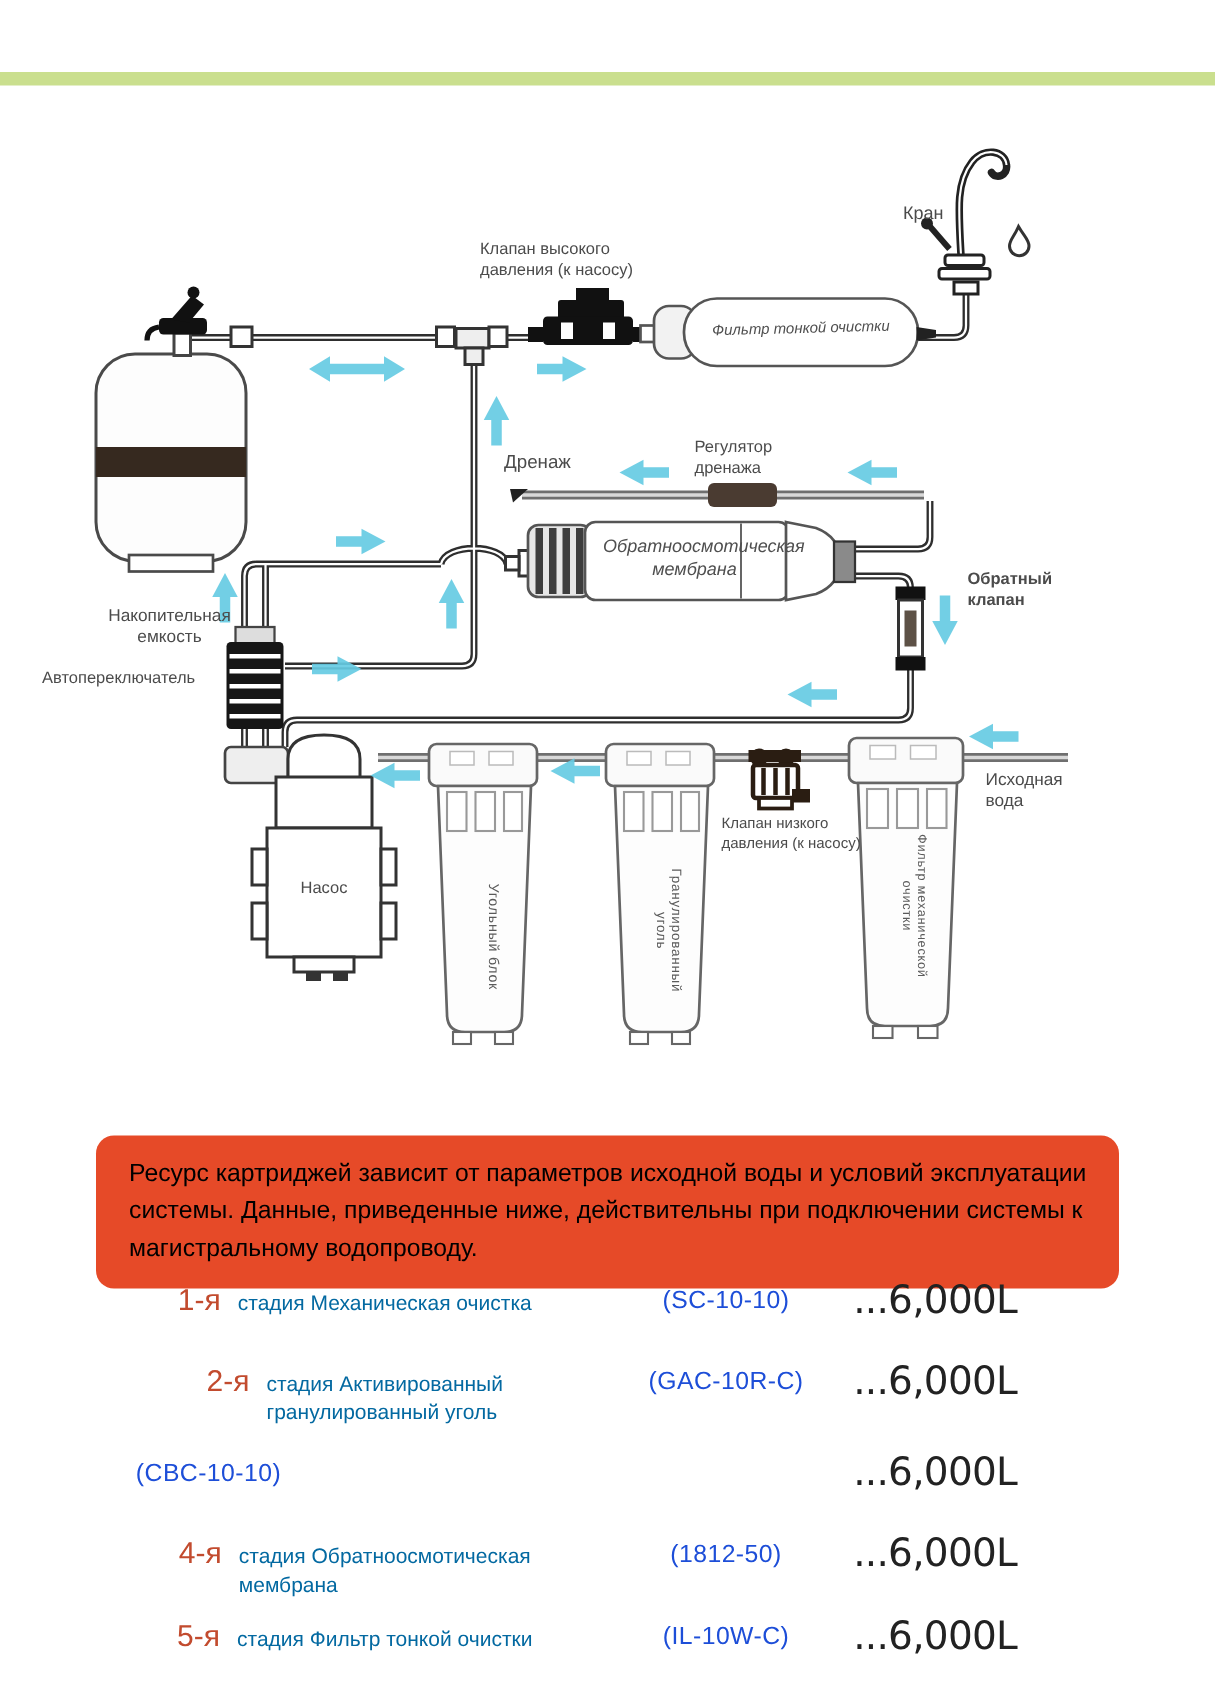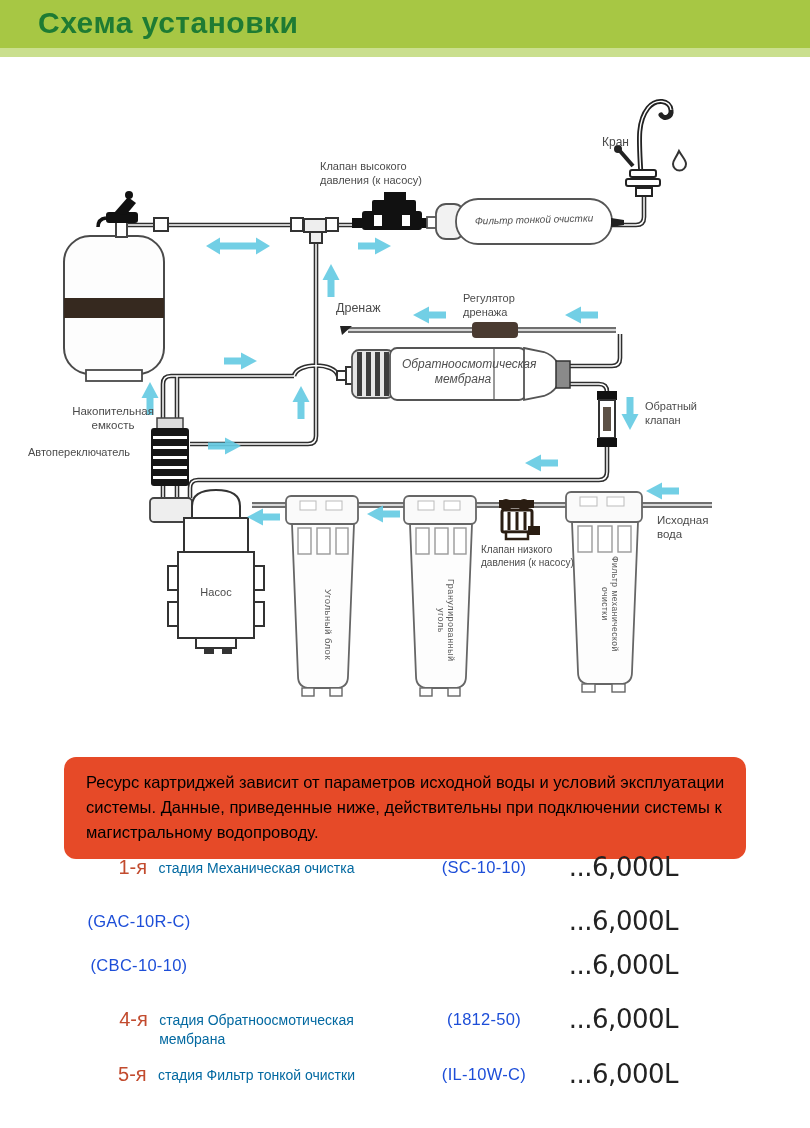--- a/index.html
+++ b/index.html
@@ -247,56 +247,58 @@
 
     <div class="lbl" style="left:602px; top:135px; font-size:12px;">Кран</div>
     <div class="lbl" style="left:320px; top:160px; width:130px;">Клапан высокого
 давления (к насосу)</div>
     <div class="lbl italic center" style="left:466px; top:214px; width:136px; font-size:10px; transform:rotate(-1.5deg);">Фильтр тонкой очистки</div>
     <div class="lbl" style="left:336px; top:301px; font-size:12.5px;">Дренаж</div>
     <div class="lbl" style="left:463px; top:292px;">Регулятор
 дренажа</div>
     <div class="lbl italic center" style="left:402px; top:357px; width:122px; font-size:12px;">Обратноосмотическая
 мембрана</div>
-    <div class="lbl" style="left:645px; top:400px;">Обратный
+    <div class="lbl" style="left:645px; top:380px;font-weight:bold;">Обратный
 клапан</div>
     <div class="lbl center" style="left:56px; top:404px; width:114px; font-size:11.5px;">Накопительная
 емкость</div>
     <div class="lbl" style="left:28px; top:446px;">Автопереключатель</div>
     <div class="lbl center" style="left:188px; top:586px; width:56px;">Насос</div>
     <div class="vlbl" style="left:310px; top:560px; width:24px; height:130px; font-size:9.5px;">Угольный блок</div>
     <div class="vlbl" style="left:424px; top:548px; width:32px; height:145px;">Гранулированный
 уголь</div>
     <div class="vlbl" style="left:588px; top:528px; width:32px; height:152px; font-size:8.5px;">Фильтр механической
 очистки</div>
     <div class="lbl" style="left:481px; top:544px; font-size:10px;">Клапан низкого
 давления (к насосу)</div>
     <div class="lbl" style="left:657px; top:513px; font-size:11.5px;">Исходная
 вода</div>
   </div>
 
-  <div class="header">
-    <div class="title">Схема установки</div>
-  </div>
   <div class="header-strip"></div>
 
   <div class="notice">
     <span>Ресурс картриджей зависит от параметров исходной воды и условий эксплуатации системы. Данные, приведенные ниже, действительны при подключении системы к магистральному водопроводу.</span>
   </div>
 
   <div class="stages">
     <div class="srow m1">
       <div class="col-desc">
           <span class="snum">1-я</span>
           <span class="sdesc">стадия Механическая очистка</span>
         </div>
       <div class="col-code">(SC-10-10)</div>
       <div class="col-res">...6,000L</div>
     </div>
     <div class="srow m2">
+      <div class="col-desc">
+          <span class="snum">2-я</span>
+          <span class="sdesc">стадия Активированный
+гранулированный уголь</span>
+        </div>
       <div class="col-code">(GAC-10R-C)</div>
       <div class="col-res">...6,000L</div>
     </div>
     <div class="srow m3">
       <div class="col-code">(CBC-10-10)</div>
       <div class="col-res">...6,000L</div>
     </div>
     <div class="srow m4">
       <div class="col-desc">
           <span class="snum">4-я</span>

